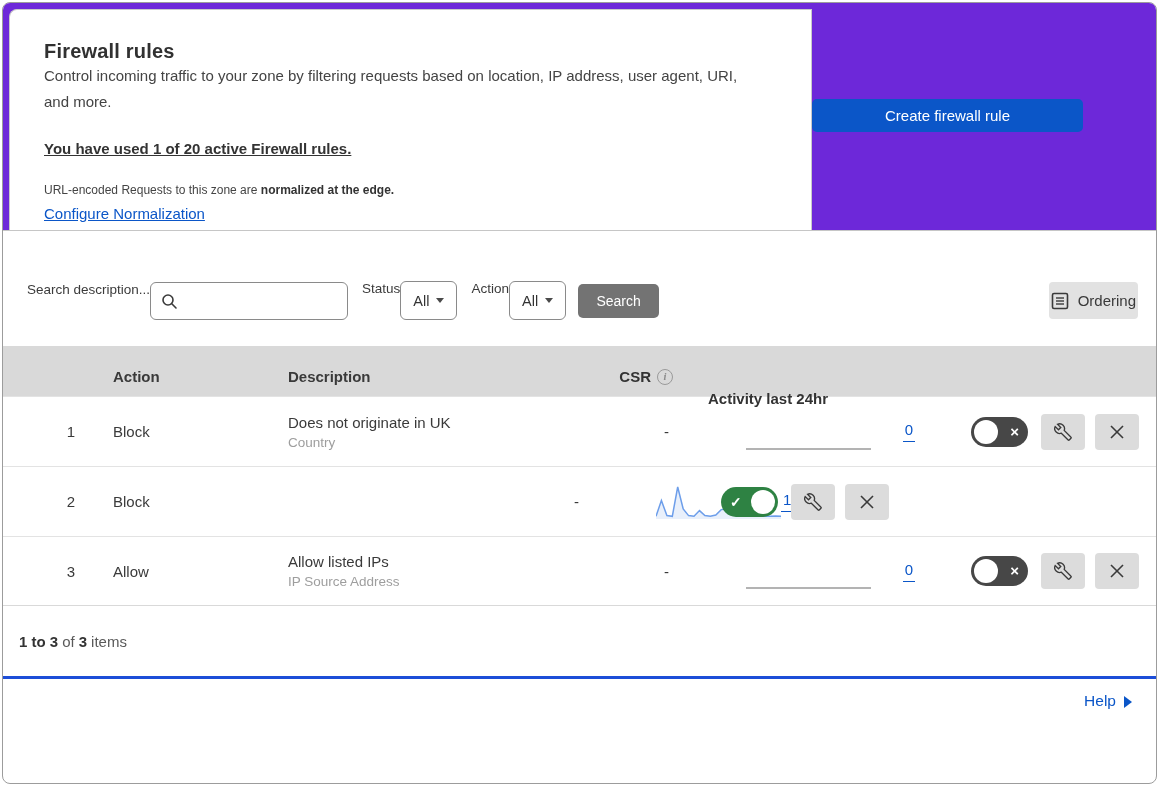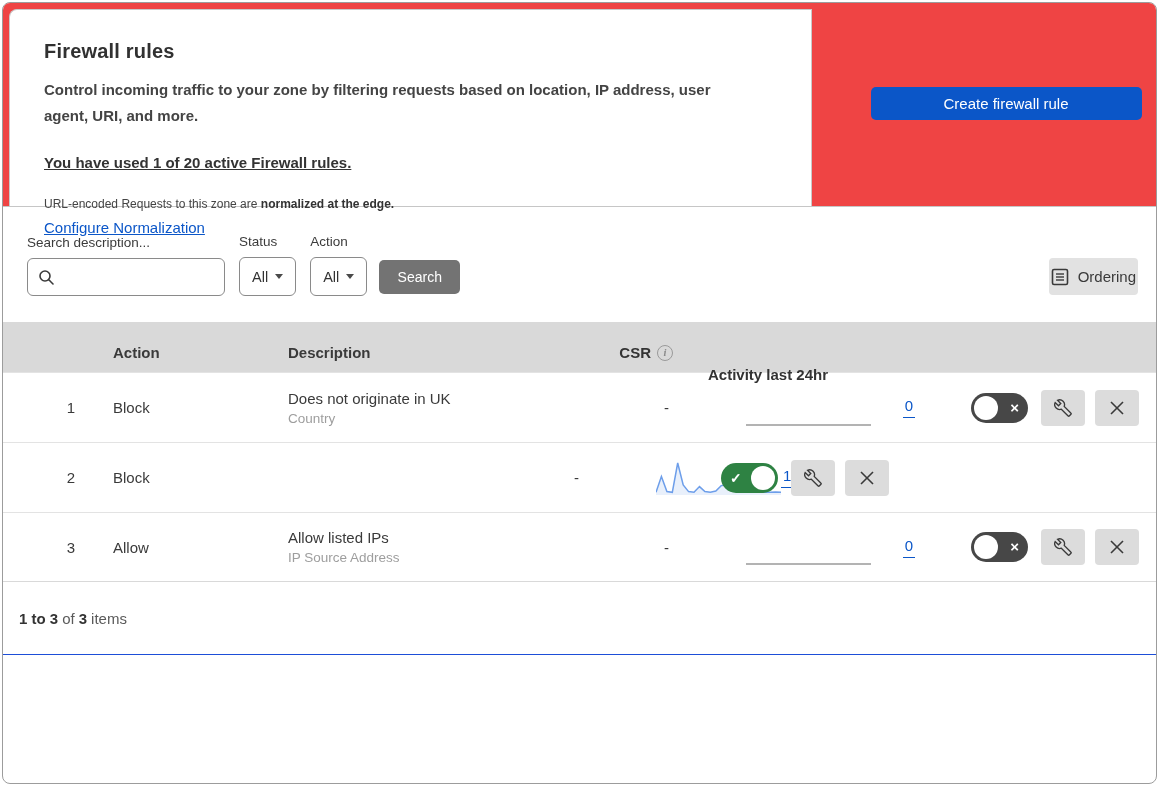--- a/index.html
+++ b/index.html
@@ -3,39 +3,39 @@
 <meta charset="utf-8">
 <style>
   * { box-sizing: border-box; margin: 0; padding: 0; }
   html,body { background:#fff; font-family:"Liberation Sans", sans-serif; }
   body { width:1161px; height:791px; position:relative; }
 
   .card { position:absolute; left:2px; top:2px; width:1155px; height:782px;
           border:1px solid #9c9c9c; border-radius:8px; background:#fff; overflow:hidden; }
 
   
-  .hero { display:flex; height:204px; background:#ef4444; border-bottom:1px solid #c6c6c6; }
+  .hero { display:flex; height:228px; background:#6d28d9; border-bottom:1px solid #c6c6c6; }
   .hero-card { flex:none; width:803px; margin:6px 0 0 6px; background:#fff;
                border:1px solid #c9c9c9; border-bottom:none; border-radius:8px 0 0 0;
                padding:30px 42px 0 34px; }
   .hero-card h1 { font-size:20px; font-weight:700; color:#313131; letter-spacing:.2px; }
-  .hero-desc { margin-top:14px; font-size:15px; line-height:1.75; color:#444; max-width:710px;font-weight:bold; }
+  .hero-desc { font-size:15px; line-height:1.75; color:#444; max-width:710px; }
   .hero-usage { margin-top:24px; font-size:15px; font-weight:700; color:#333;text-decoration:underline; }
   .hero-norm { margin-top:26px; font-size:12px; color:#444; }
   .hero-norm b { color:#333; }
   .hero-link { display:inline-block; margin-top:8px; font-size:15px; color:#0b56c8;
                text-decoration:underline; cursor:pointer; }
-  .hero-side { flex:1; display:flex; flex-direction:column; align-items:center;
-               justify-content:center; gap:8px; padding-bottom:2px;padding-left:44px; }
+  .hero-side { flex:1; display:flex; flex-direction:column; 
+               justify-content:center; gap:8px; padding-bottom:2px; }
   .btn-primary { width:271px; height:33px; border:none; border-radius:5px; background:#0b56c8;
                  color:#fff; font-size:15px; font-family:inherit; cursor:pointer; }
 
   
   .filters { height:115px; display:flex; align-items:flex-end; padding:0 18px 26px 24px; background:#fff; }
-  .fgroup { display:flex; flex-direction:column;margin-top:15px; }
+  .fgroup { display:flex; flex-direction:row;margin-top:15px; }
   .flabel { font-size:13.5px; color:#3b3b3b; margin-bottom:8px; }
   .search-wrap { position:relative; width:198px; }
   .search-wrap svg { position:absolute; left:11px; top:11px; }
   .search-input { width:198px; height:38px; border:1px solid #8a8a8a; border-radius:6px;
                   padding:0 10px 0 36px; font-size:14px; font-family:inherit; color:#333; }
   .select-box { height:39px; border:1px solid #8a8a8a; border-radius:6px; background:#fff;
                 display:flex; align-items:center; justify-content:center; gap:7px;
                 font-size:14.5px; color:#333; padding:0 12px; cursor:pointer; }
   .caret { width:0; height:0; border-left:4.5px solid transparent; border-right:4.5px solid transparent;
            border-top:5.5px solid #4a4a4a; } .ml14 { margin-left:14px; }
@@ -78,21 +78,21 @@
   .tg-x { right:9px; font-size:15px; display:none; }
   .tg-check { left:9px; font-size:14px; display:none; }
   .toggle.off .tg-x { display:block; } .toggle.on .tg-check { display:block; }
 
   .icon-btn { width:44px; height:36px; border:none; border-radius:4px; background:#dcdcdc;
               display:flex; align-items:center; justify-content:center; cursor:pointer; flex:none; }
   .icon-btn.wrench { margin-left:13px; } .icon-btn.xbtn { margin-left:10px; }
 
   
   .tfoot { height:73px; display:flex; align-items:center; padding-left:16px; font-size:15px;
-           color:#5a5a5a; background:#fff; border-bottom:1px solid #1d4ed8; }
+           color:#5a5a5a; background:#fff; border-bottom:3px solid #1d4ed8; }
   .tfoot span { margin-right:4px; }
   .tfoot .b { font-weight:700; color:#333; }
   .help-bar { height:44px; display:flex; align-items:center; justify-content:flex-end; padding-right:24px; }
   .help-link { display:flex; align-items:center; gap:8px; font-size:15.5px; color:#0b56c8; cursor:pointer; text-decoration:none; }
   .tri-right { width:0; height:0; border-top:6px solid transparent; border-bottom:6px solid transparent;
                border-left:8px solid #0b56c8; margin-top:1px; }
 </style>
 </head>
 <body>
 
@@ -259,14 +259,20 @@
     </div>
   </div>
 
   <div class="tfoot">
     <span class="b">1 to 3</span>
     <span>of</span>
     <span class="b">3</span>
     <span>items</span>
   </div>
 
+  <div class="help-bar">
+    <a class="help-link">
+      <span>Help</span>
+      <span class="tri-right"></span>
+    </a>
+  </div>
 
 </div>
 
 </body></html>

